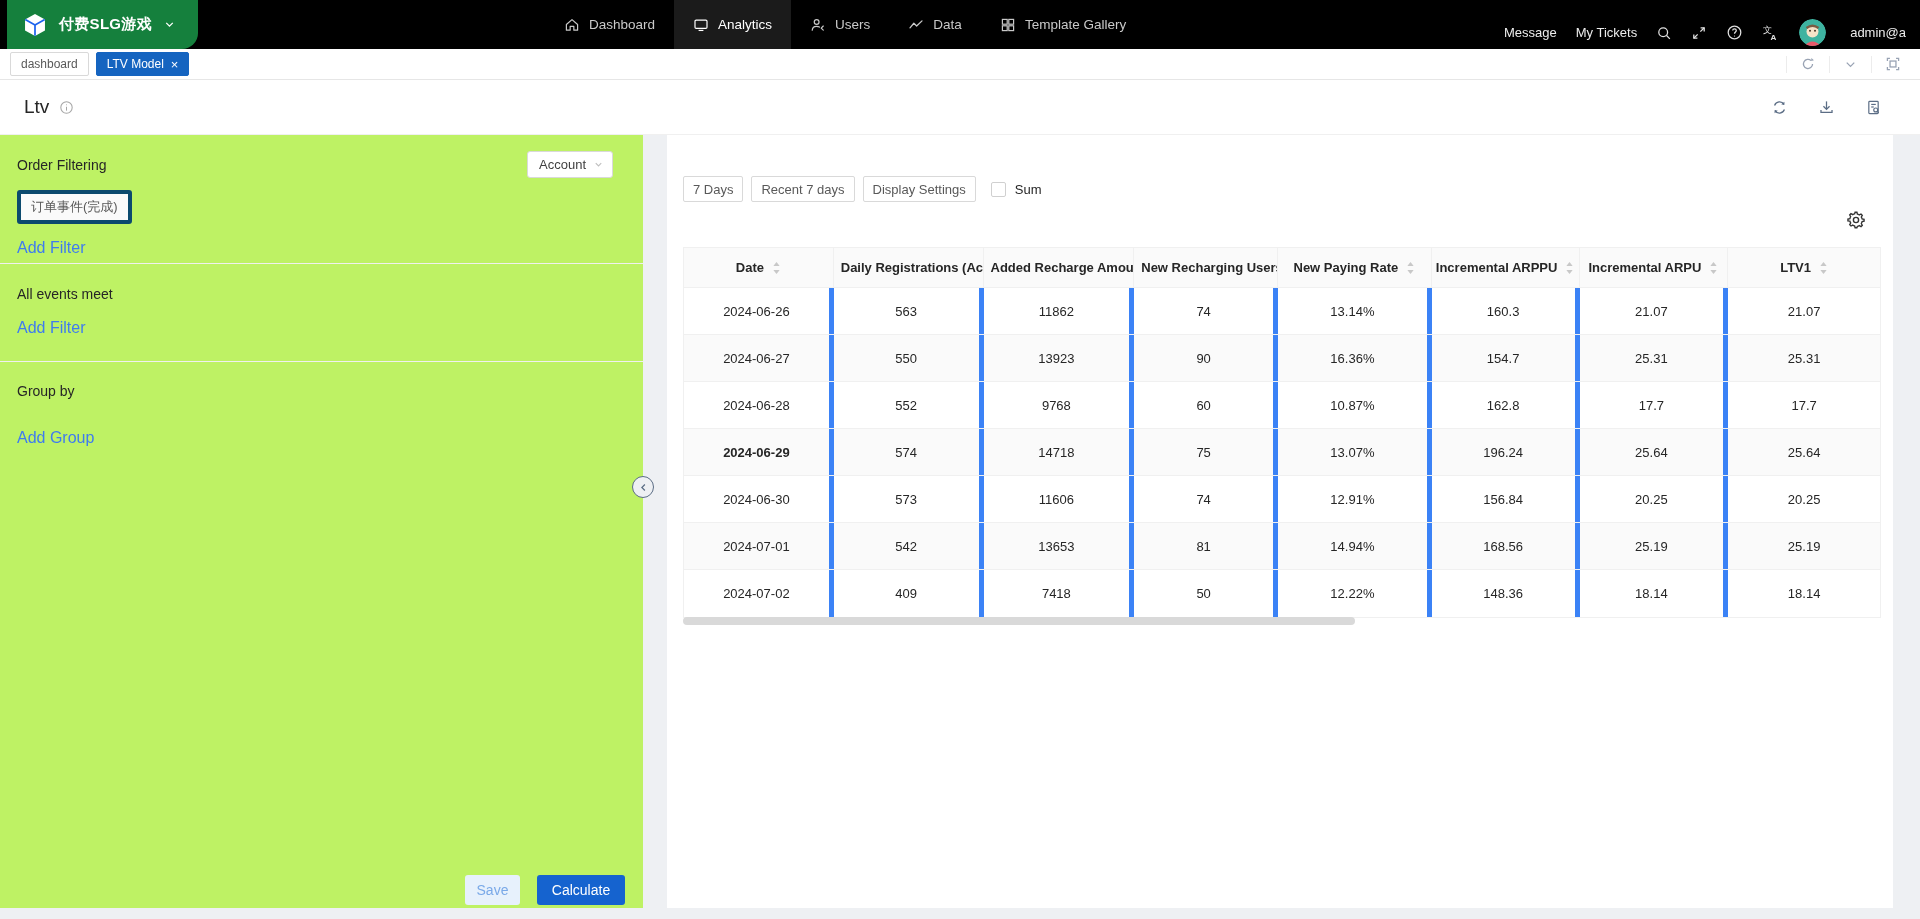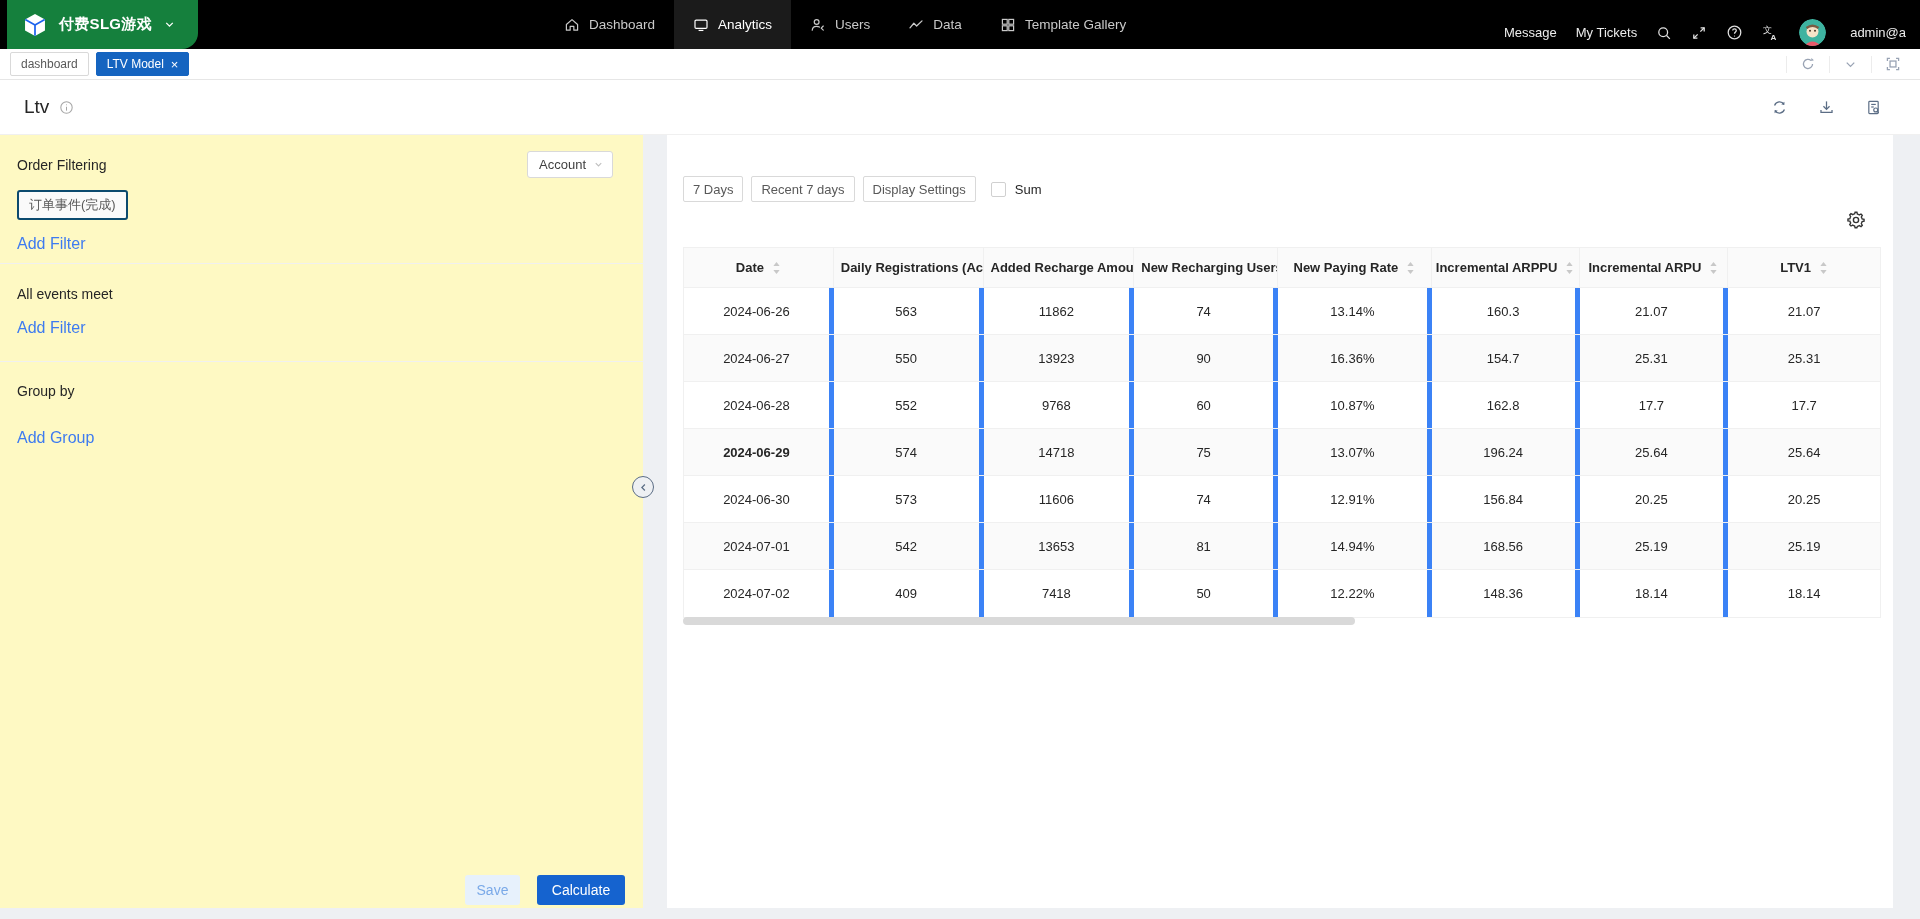--- a/index.html
+++ b/index.html
@@ -38,30 +38,30 @@
   
   .page-header { height:55px; background:#fff; border-bottom:1px solid #f0f0f0;
                  display:flex; align-items:center; padding:0 38px 0 24px; }
   .ph-title { font-size:19px; color:#262626; }
   .ph-info { margin-left:10px; display:flex; color:#a6a6a6; cursor:pointer; }
   .ph-actions { margin-left:auto; display:flex; gap:30px; color:#5b6d85; }
   .ph-actions > span { display:flex; cursor:pointer; }
 
   
   .main { display:flex; height:784px; background:#eef0f3; }
-  .left-panel { position:relative; width:643px; height:773px; background:#fef9c3; flex:none; }
+  .left-panel { position:relative; width:643px; height:773px; background:#bef264; flex:none; }
   .lp-sec1 { padding:16px 30px 0 17px; height:129px; border-bottom:1px solid #f0f0f0; }
   .lp-row { display:flex; justify-content:space-between; align-items:center; }
   .lp-title { font-size:14px; color:#262626; }
   .select { height:27px; min-width:71px; border:1px solid #d9d9d9; border-radius:3px; background:#fff;
             display:inline-flex; align-items:center; justify-content:space-between; gap:7px;
             padding:0 8px 0 11px; font-size:13px; color:#404040; cursor:pointer; }
   .select svg { color:#bfbfbf; }
   .tag { display:inline-block; margin-top:12px; padding:4px 10px; background:#fafafa;
-         border:2px solid #0c4a6e; border-radius:3px; font-size:13px; color:#595959; cursor:pointer; }
+         border:4px solid #0c4a6e; border-radius:3px; font-size:13px; color:#595959; cursor:pointer; }
   .link { display:block; width:max-content; margin-top:15px; color:#3e7bf0; font-size:16px; cursor:pointer; }
   .lp-sec2 { padding:21px 30px 0 17px; height:98px; border-bottom:1px solid #f0f0f0; }
   .lp-sec2 .link { margin-top:16px; }
   .lp-sec3 { padding:20px 30px 0 17px; }
   .lp-sec3 .link { margin-top:29px; }
   .panel-footer { position:absolute; right:18px; bottom:3px; display:flex; gap:17px; }
   .btn { height:30px; border:none; border-radius:3px; font-size:14px; cursor:pointer;
          font-family:inherit; display:inline-flex; align-items:center; justify-content:center; }
   .btn-save { width:55px; background:#e7f1fc; color:#7aa9e8; }
   .btn-calc { width:88px; background:#1563cf; color:#fff; }

